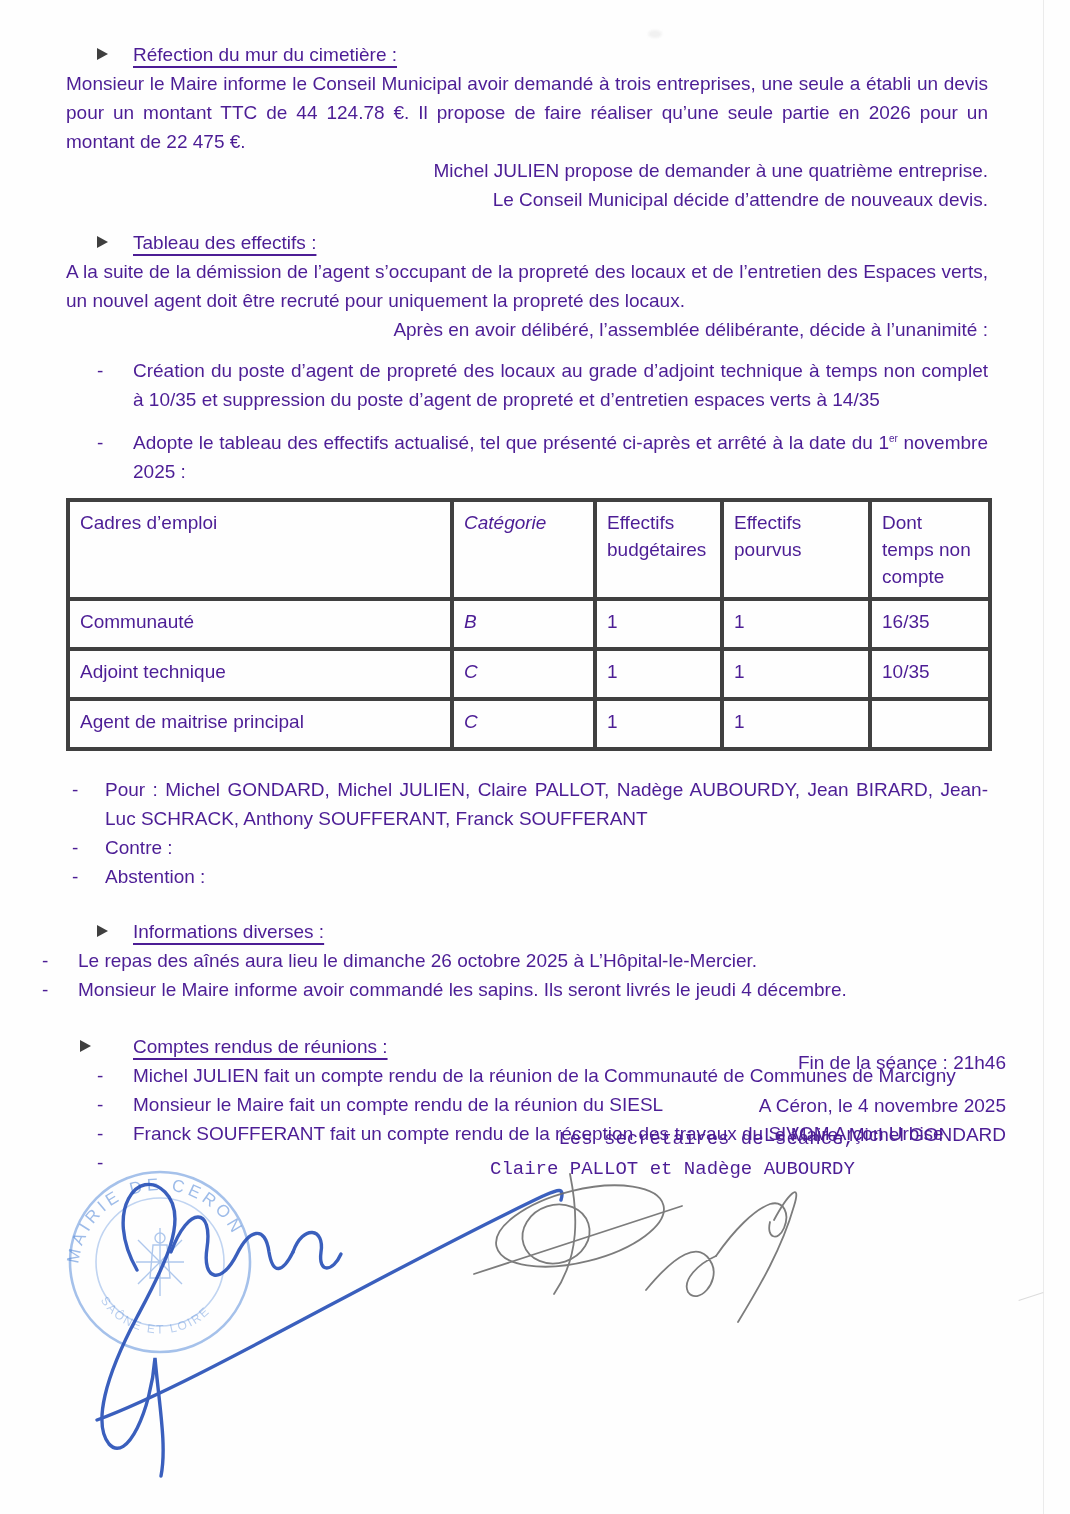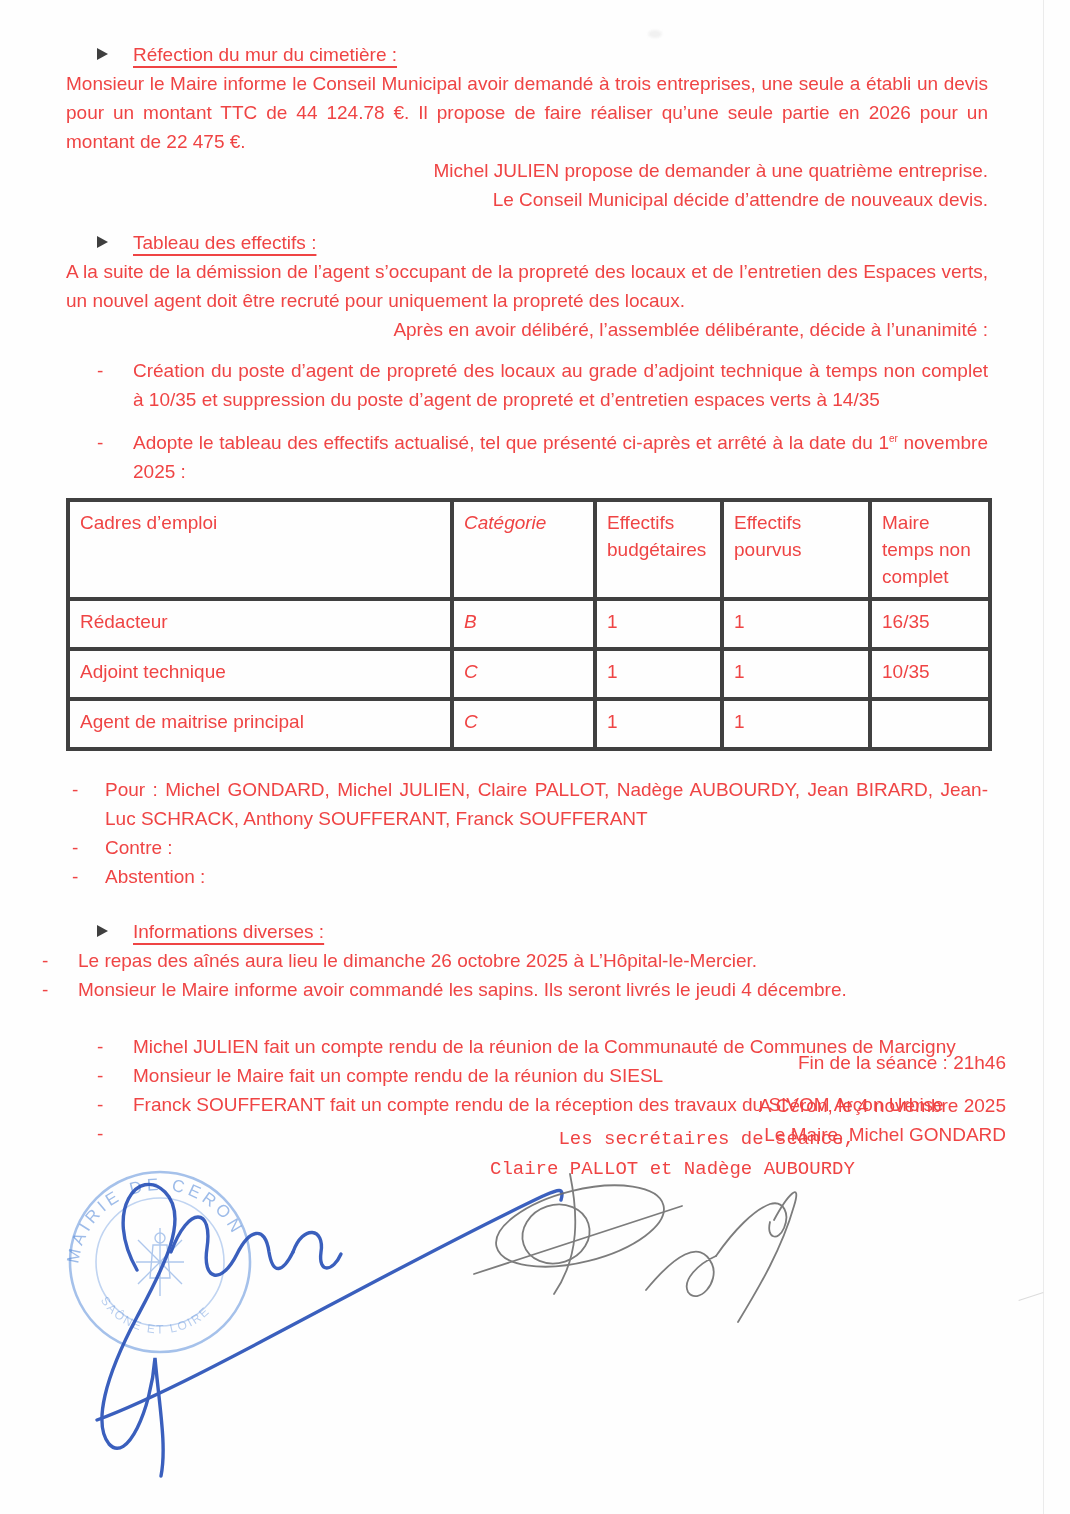--- a/index.html
+++ b/index.html
@@ -1,18 +1,18 @@
 <!DOCTYPE html>
 <html><head>
 <meta charset="utf-8">
 <style>
   html,body{margin:0;padding:0;background:#ffffff;}
   .page{
     position:relative;width:1070px;height:1514px;background:#fefefe;
-    font-family:"Liberation Sans",sans-serif;color:#ef4444;overflow:hidden;
+    font-family:"Liberation Sans",sans-serif;color:#4c1d95;overflow:hidden;
   }
   .content{position:absolute;left:66px;top:40px;width:922px;font-size:19px;line-height:29px;}
   .para{margin:0;text-align:justify;}
   .single{text-align:right;}
 
   
   .section-h{position:relative;padding-left:67px;margin:0;font-size:19px;font-weight:normal;}
   .section-h .h-text{text-decoration:underline;text-underline-offset:5px;text-decoration-thickness:1.8px;}
   .arrow-marker{position:absolute;left:31px;top:8px;width:0;height:0;
     border-left:11px solid #3f3f3f;border-top:6px solid transparent;border-bottom:6px solid transparent;}
@@ -92,26 +92,26 @@
           <col style="width:127px">
           <col style="width:148px">
           <col style="width:120px">
       </colgroup>
       <thead>
         <tr>
           <th>Cadres d’emploi</th>
           <th class="col-cat">Catégorie</th>
           <th>Effectifs budgétaires</th>
           <th>Effectifs pourvus</th>
-          <th>Maire temps non complet</th>
+          <th>Dont temps non compte</th>
         </tr>
       </thead>
       <tbody>
         <tr>
-          <td>Rédacteur</td>
+          <td>Communauté</td>
           <td class="col-cat">B</td>
           <td>1</td>
           <td>1</td>
           <td>16/35</td>
         </tr>
         <tr>
           <td>Adjoint technique</td>
           <td class="col-cat">C</td>
           <td>1</td>
           <td>1</td>
@@ -154,20 +154,24 @@
         <span>Le repas des aînés aura lieu le dimanche 26 octobre 2025 à L’Hôpital-le-Mercier.</span>
       </div>
       <div class="infos-item">
         <span class="dash">-</span>
         <span>Monsieur le Maire informe avoir commandé les sapins. Ils seront livrés le jeudi 4 décembre.</span>
       </div>
     </div>
 
     <div class="gap28"></div>
 
+    <h2 class="section-h shift-left">
+      <span class="arrow-marker"></span>
+      <span class="h-text">Comptes rendus de réunions :</span>
+    </h2>
     <div class="dlist-item">
       <span class="dash">-</span>
       <span>Michel JULIEN fait un compte rendu de la réunion de la Communauté de Communes de Marcigny</span>
     </div>
     <div class="dlist-item">
       <span class="dash">-</span>
       <span>Monsieur le Maire fait un compte rendu de la réunion du SIESL</span>
     </div>
     <div class="dlist-item">
       <span class="dash">-</span>

